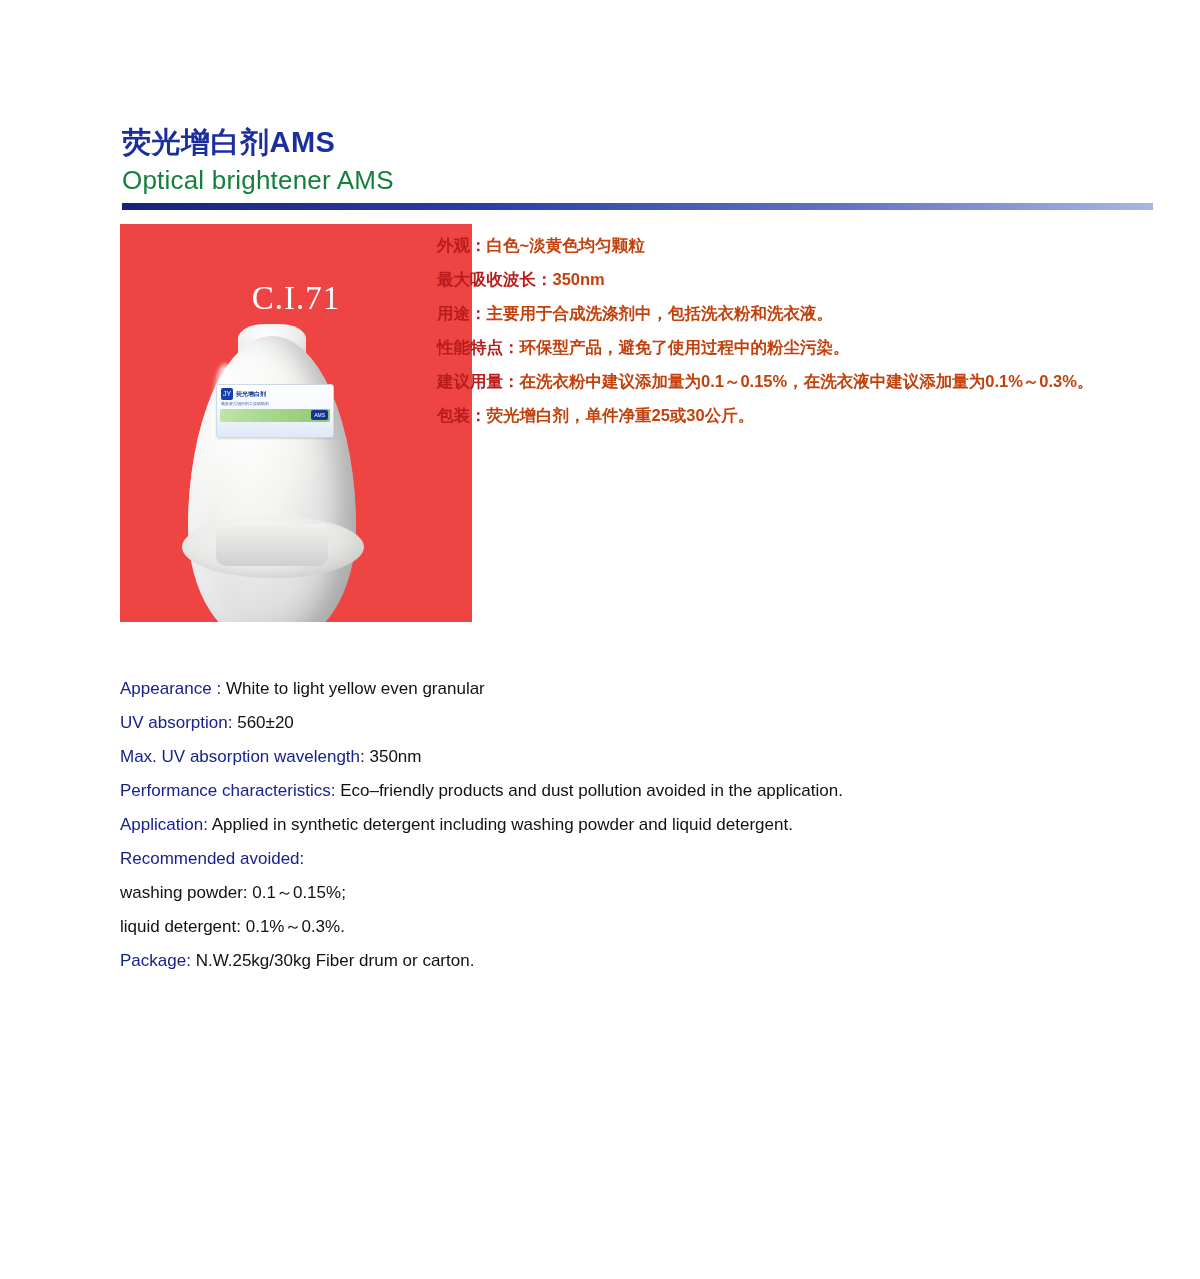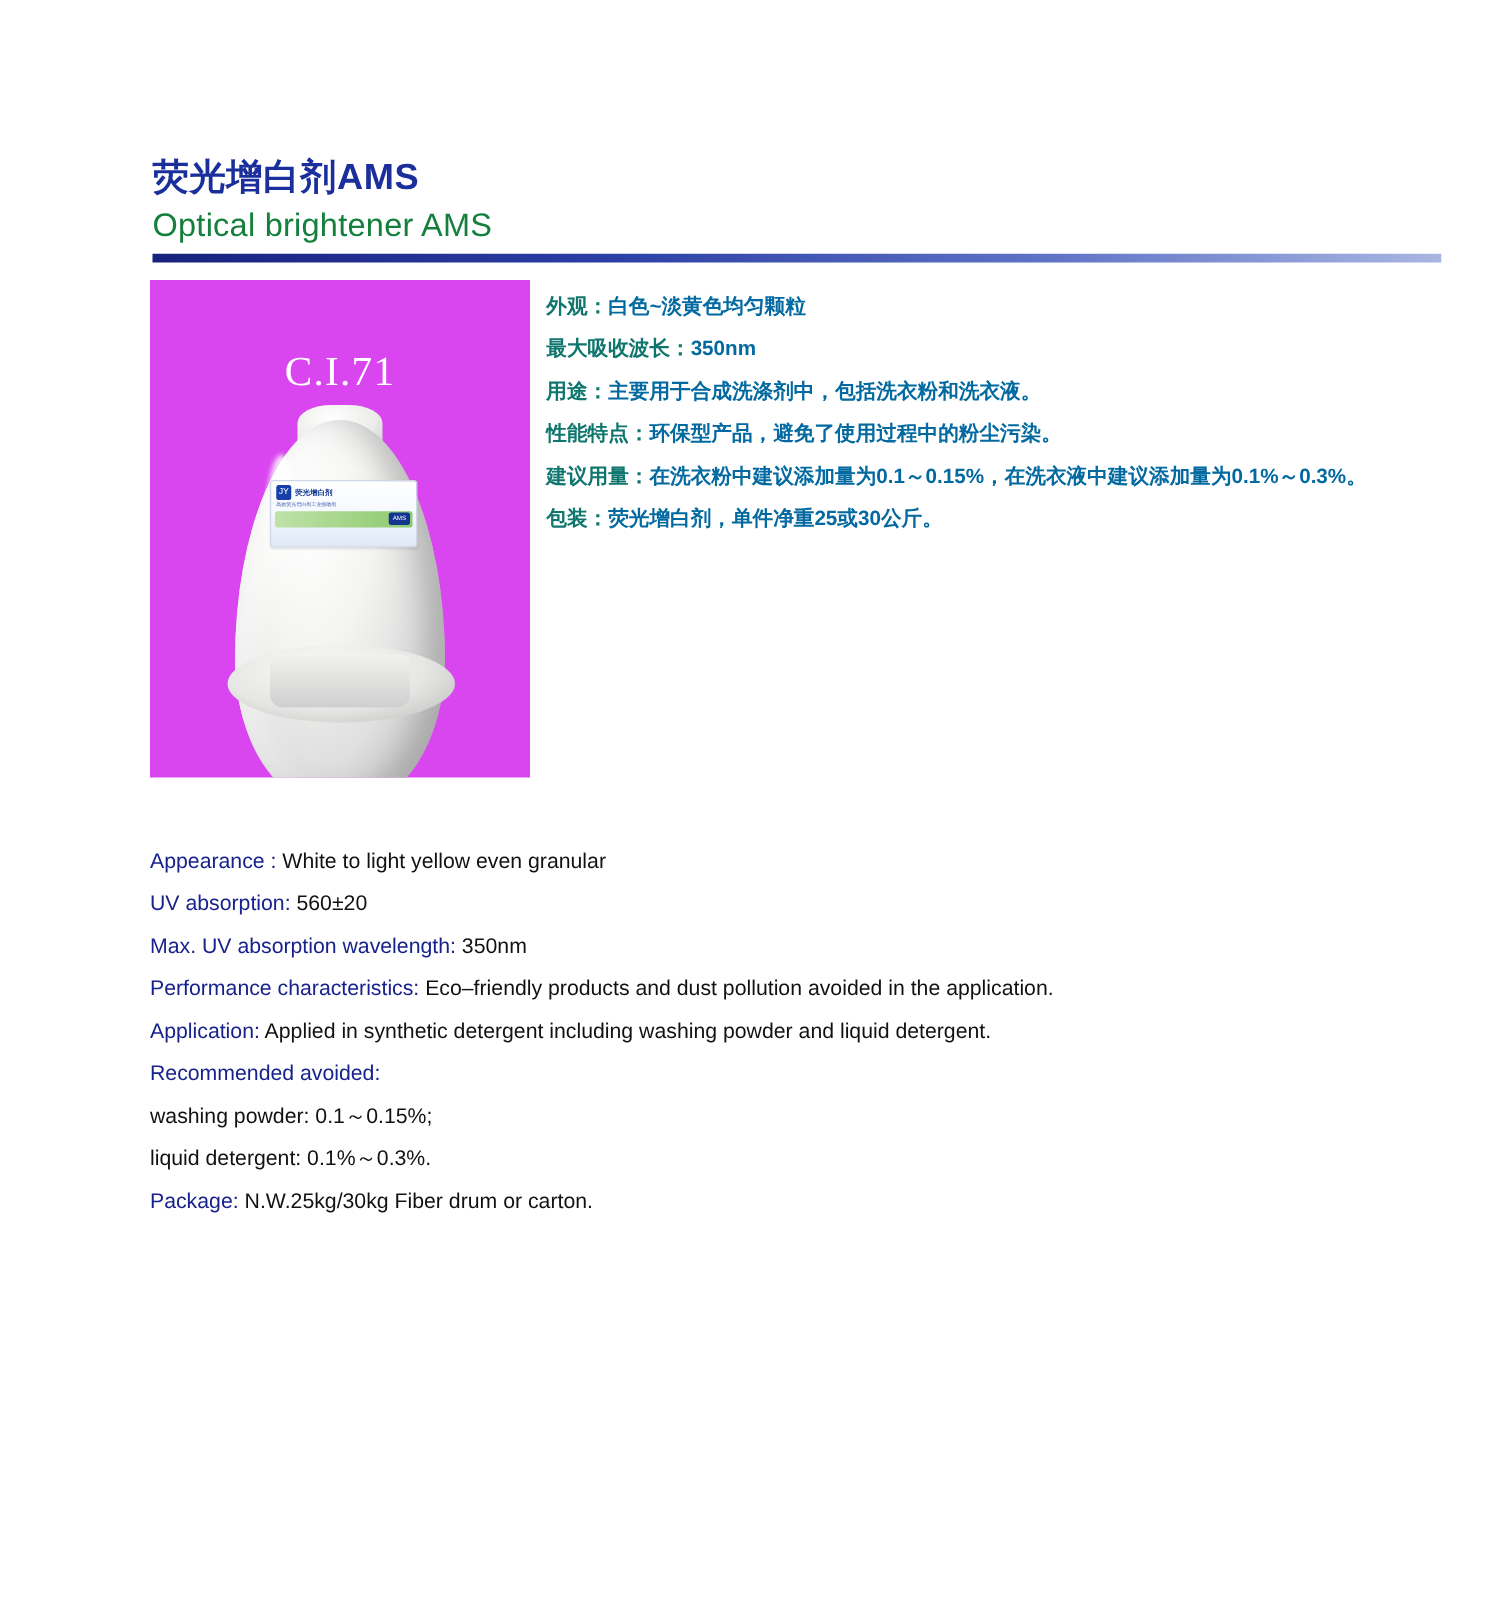--- a/index.html
+++ b/index.html
@@ -50,23 +50,23 @@
     top: 203px;
     width: 1031px;
     height: 7px;
     background: linear-gradient(to right, #17227d 0%, #2b3ea5 35%, #5f74c6 70%, #a9b6e2 100%);
   }
   
   .photo {
     position: absolute;
     left: 80px;
     top: 224px;
-    width: 304px;
+    width: 352px;
     height: 398px;
-    background: #d946ef;
+    background: #ef4444;
     overflow: hidden;
   }
   .photo .ci-label {
     position: absolute;
     top: 56px;
     left: 0;
     width: 100%;
     text-align: center;
     color: #ffffff;
     font-family: "Liberation Serif", serif;
@@ -187,24 +187,24 @@
     top: 228px;
     width: 718px;
   }
   .spec-cn .line {
     font-size: 16.5px;
     line-height: 34px;
     color: #111111;
     font-weight: bold;
   }
   .spec-cn .k {
-    color: #0f766e;
+    color: #b91c1c;
   }
   .spec-cn .v {
-    color: #0369a1;
+    color: #c2410c;
     text-align: center;
   }
   
   .spec-en {
     position: absolute;
     left: 80px;
     top: 672px;
     width: 1040px;
   }
   .spec-en .line {

